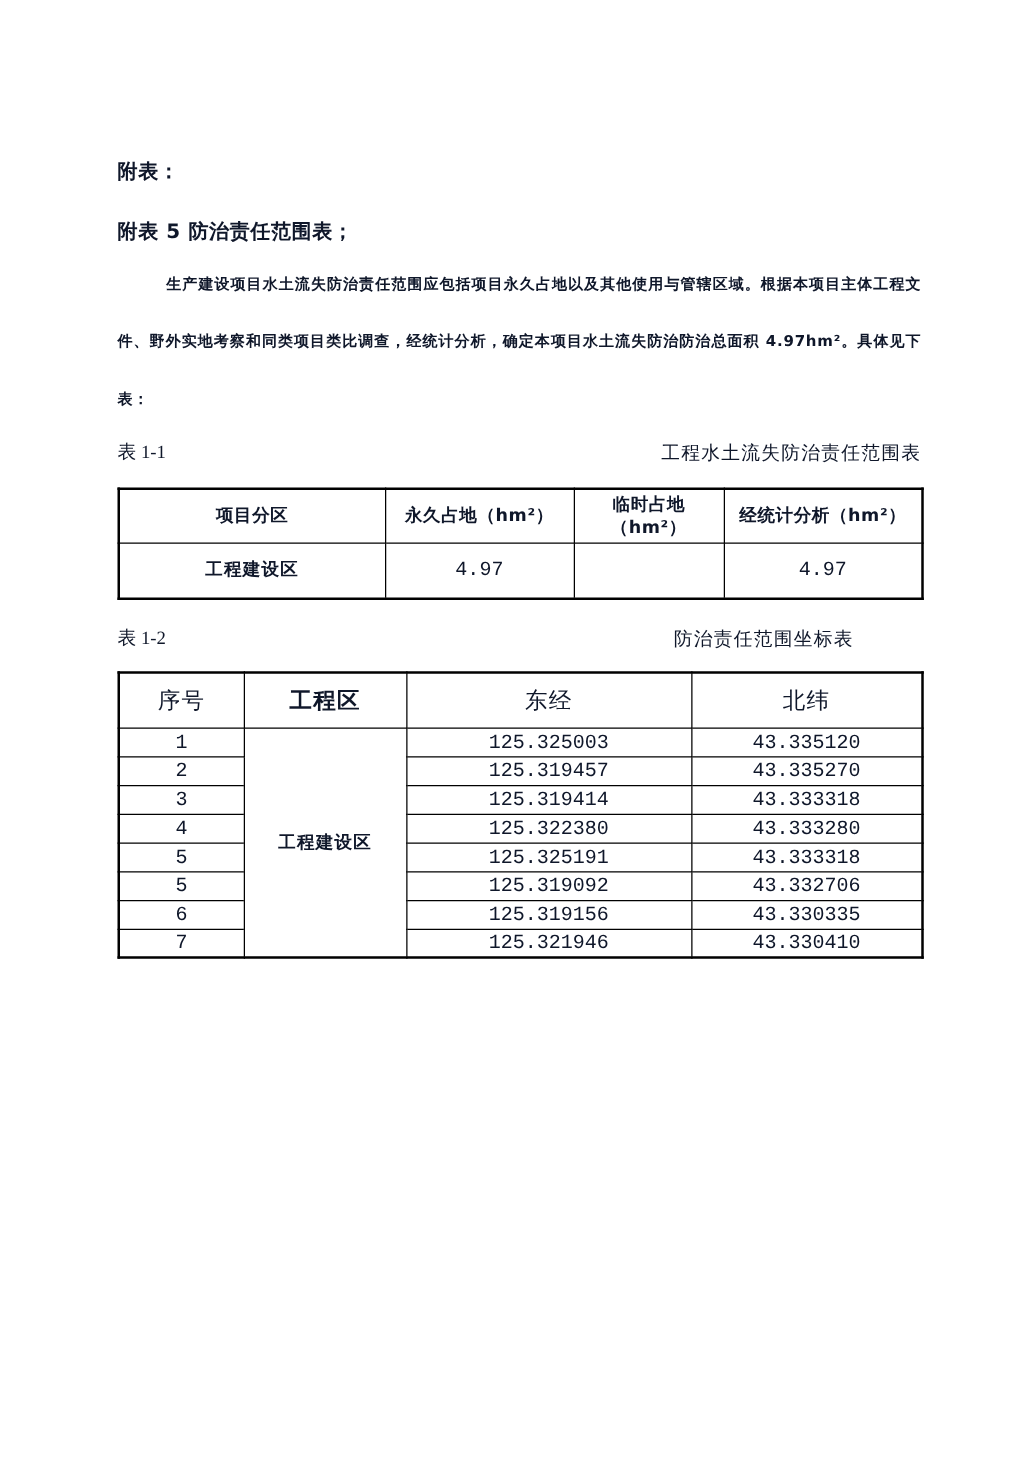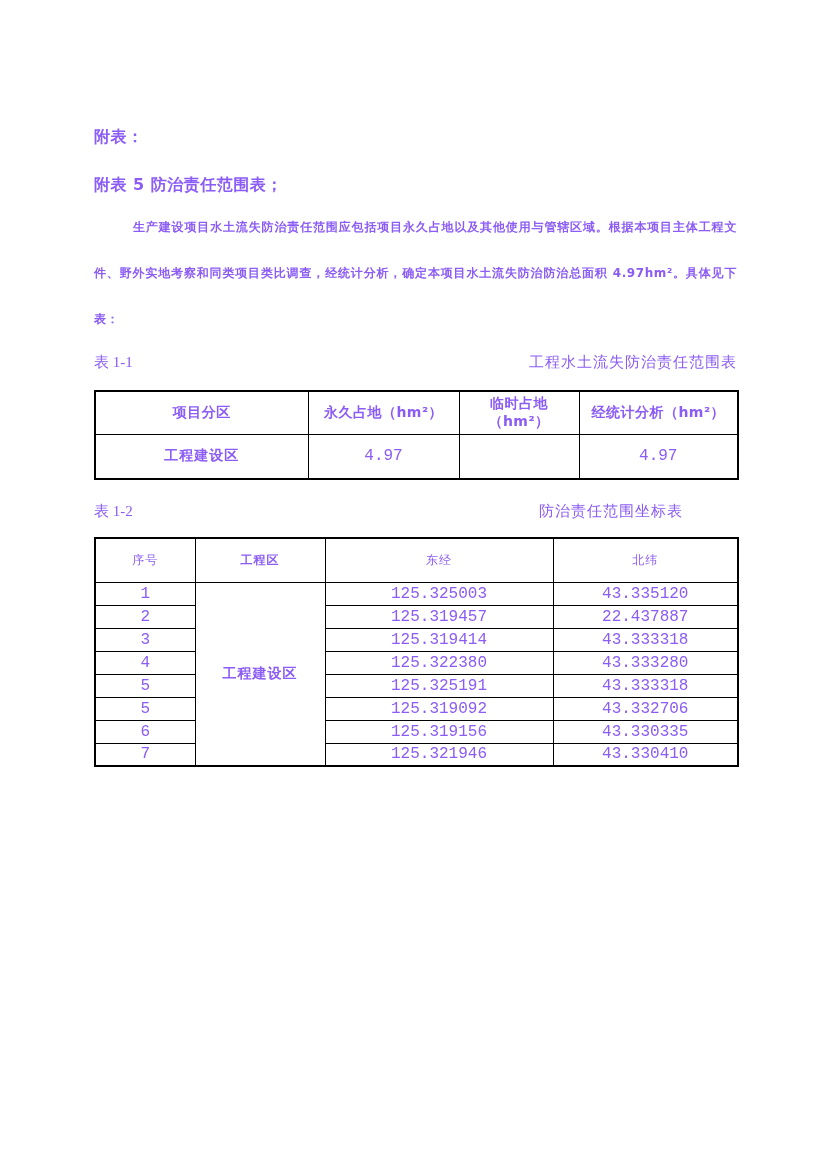--- a/index.html
+++ b/index.html
@@ -2,21 +2,21 @@
 <html><head>
 <meta charset="utf-8">
 <style>
   html, body { margin: 0; padding: 0; background: #e8e8e8; }
   .page {
     position: relative;
     width: 827px;
     height: 1169px;
     margin: 0 auto;
     background: #ffffff;
-    color: #8b5cf6;
+    color: #0f172a;
     font-family: "DejaVu Sans", "Liberation Sans", sans-serif;
     overflow: hidden;
     box-sizing: border-box;
   }
   .content {
     position: absolute;
     left: 94px;
     top: 0;
     width: 643px;
   }
@@ -74,21 +74,21 @@
     padding: 0;
     overflow: hidden;
   }
   table.t1 { margin-top: 17px; }
   table.t1 tr.hrow  { height: 43px; }
   table.t1 tr.drow  { height: 45px; }
   table.t1 th { font-size: 14px; font-weight: bold; letter-spacing: 0.5px; }
   table.t2 { margin-top: 15px; }
   table.t2 tr.hrow  { height: 44px; }
   table.t2 tr.drow  { height: 23px; }
-  table.t2 th { font-size: 12px; letter-spacing: 1px; }
+  table.t2 th { font-size: 18px; letter-spacing: 1px; }
   th.light { font-weight: normal; }
   td.zh  { font-size: 14px; font-weight: bold; letter-spacing: 1px; }
   td.num { font-family: Liberation Mono, monospace; font-size: 16px; font-weight: normal; }
 </style>
 </head>
 <body>
 
 <div class="page">
   <div class="content">
 
@@ -145,21 +145,21 @@
       </tr>
       <tr class="drow">
         <td class="num">1</td>
         <td class="zh" rowspan="8">工程建设区</td>
         <td class="num">125.325003</td>
         <td class="num">43.335120</td>
       </tr>
       <tr class="drow">
         <td class="num">2</td>
         <td class="num">125.319457</td>
-        <td class="num">22.437887</td>
+        <td class="num">43.335270</td>
       </tr>
       <tr class="drow">
         <td class="num">3</td>
         <td class="num">125.319414</td>
         <td class="num">43.333318</td>
       </tr>
       <tr class="drow">
         <td class="num">4</td>
         <td class="num">125.322380</td>
         <td class="num">43.333280</td>

